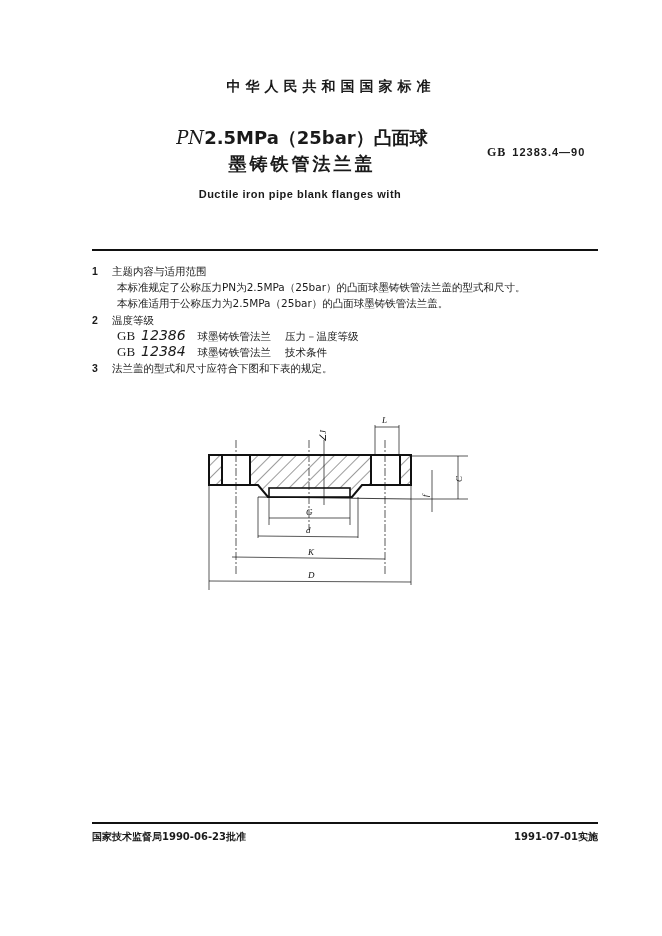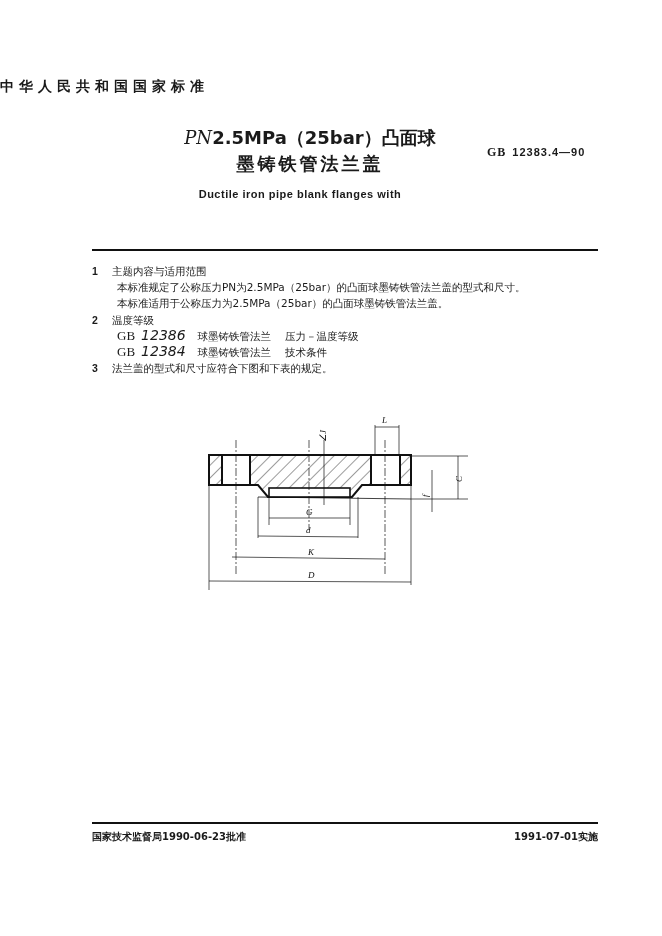--- a/index.html
+++ b/index.html
@@ -1,21 +1,21 @@
 <!DOCTYPE html>
 <html><head>
   <meta charset="utf-8">
   <style>
     html, body { margin: 0; padding: 0; background: #ffffff; }
     body { width: 662px; height: 936px; position: relative; overflow: hidden;
            font-family: "DejaVu Sans", sans-serif; color: #1a1a1a; }
     .abs { position: absolute; }
-    .std-name { left: 0; width: 662px; top: 78px; 
+    .std-name { left: 0; width: 662px; top: 78px; text-align: center;
                 font-size: 14px; font-weight: bold; letter-spacing: 5px; }
-    .title-zh { left: 120px; width: 380px; text-align: center; font-size: 18px; font-weight: bold; }
+    .title-zh { left: 112px; width: 380px; text-align: center; font-size: 18px; font-weight: bold; }
     .title-zh .it { font-family: "DejaVu Serif", serif; font-style: italic; font-weight: normal; }
     .t1 { top: 126px; }
     .t2 { top: 152px; letter-spacing: 3px; }
     .gb-code { left: 487px; top: 145px; font-size: 11px; font-weight: bold; letter-spacing: 1px;
                font-family: "Liberation Sans", sans-serif; }
     .gb-code .gb { font-family: "Liberation Serif", serif; font-size: 12px; margin-right: 6px; }
     .title-en { left: 150px; width: 300px; text-align: center; font-size: 11px; font-weight: bold;
                 line-height: 18px; top: 185px; font-family: "Liberation Sans", sans-serif; letter-spacing: 0.5px; }
     .title-en .it { font-family: "Liberation Serif", serif; font-style: italic; font-weight: normal; font-size: 13px; }
     .rule { left: 92px; width: 506px; height: 2px; background: #111; }

